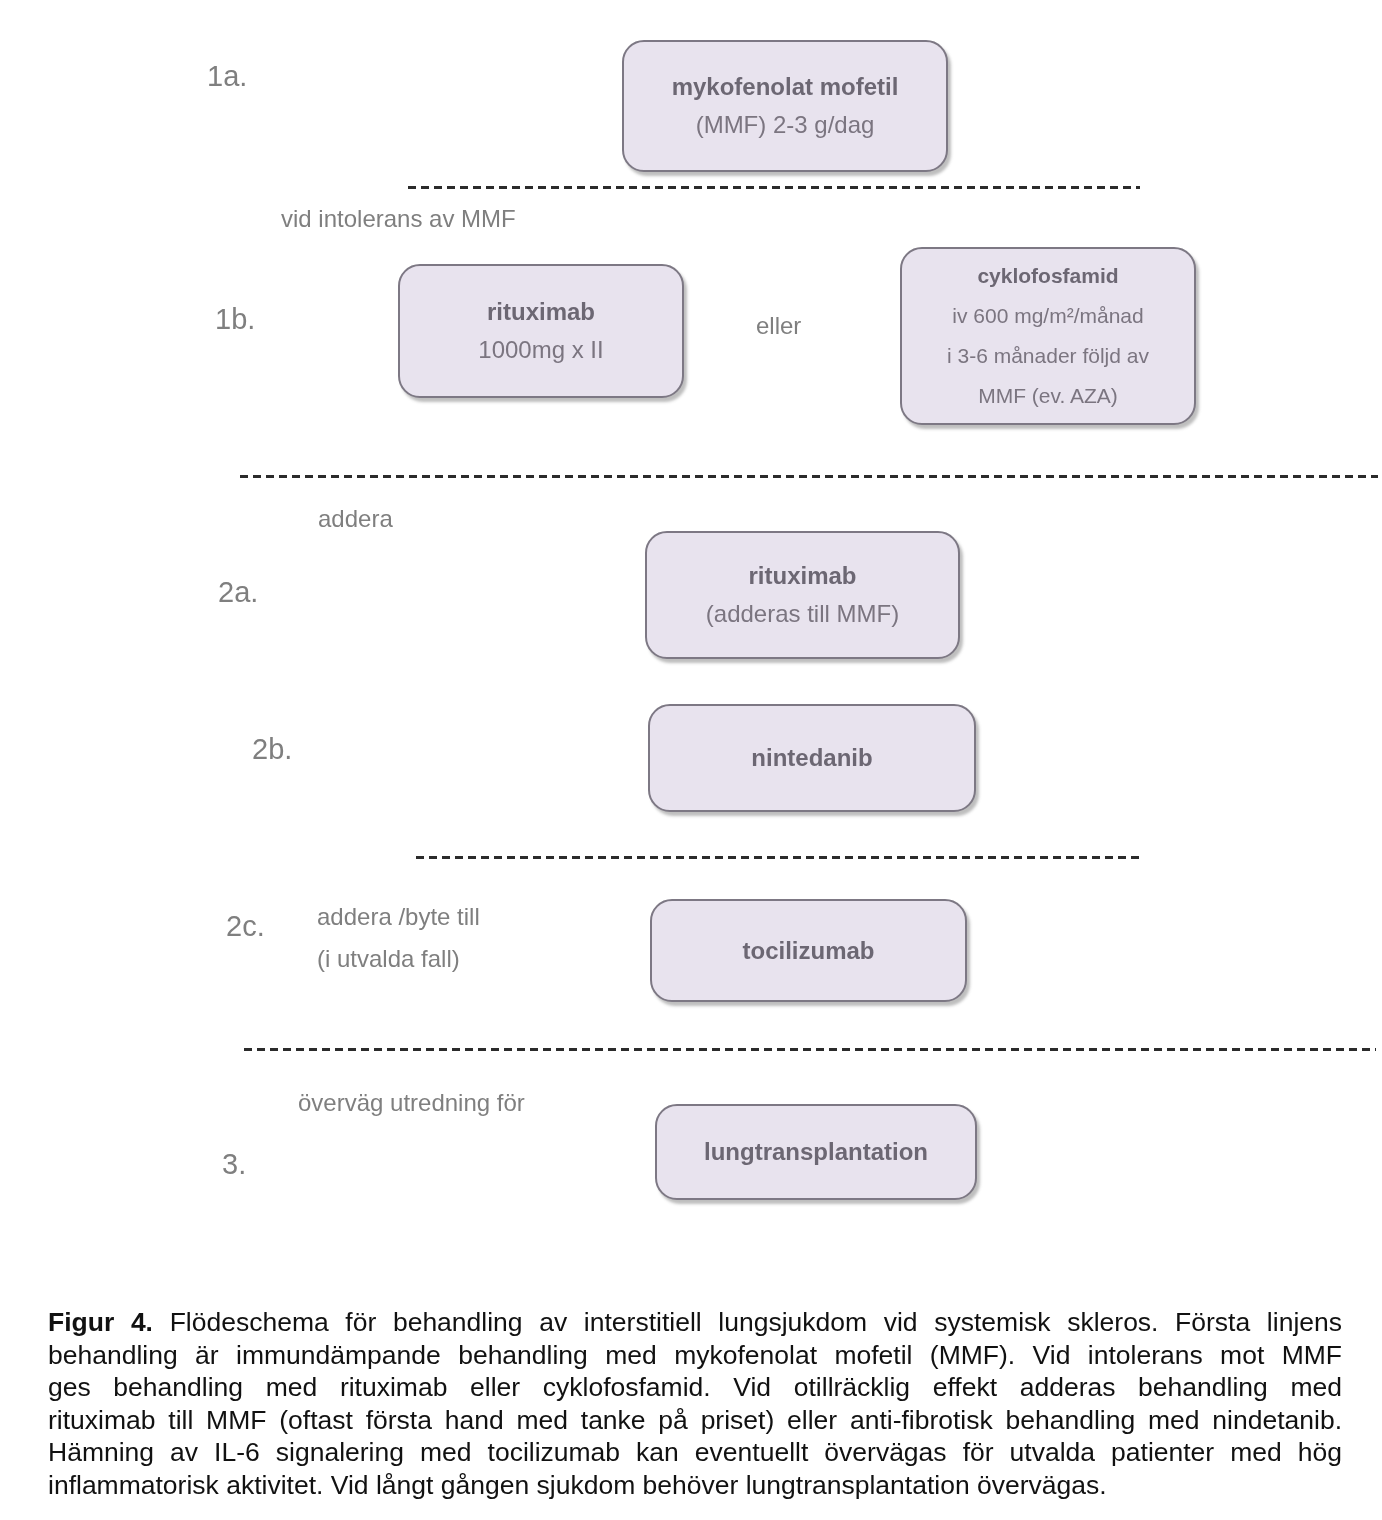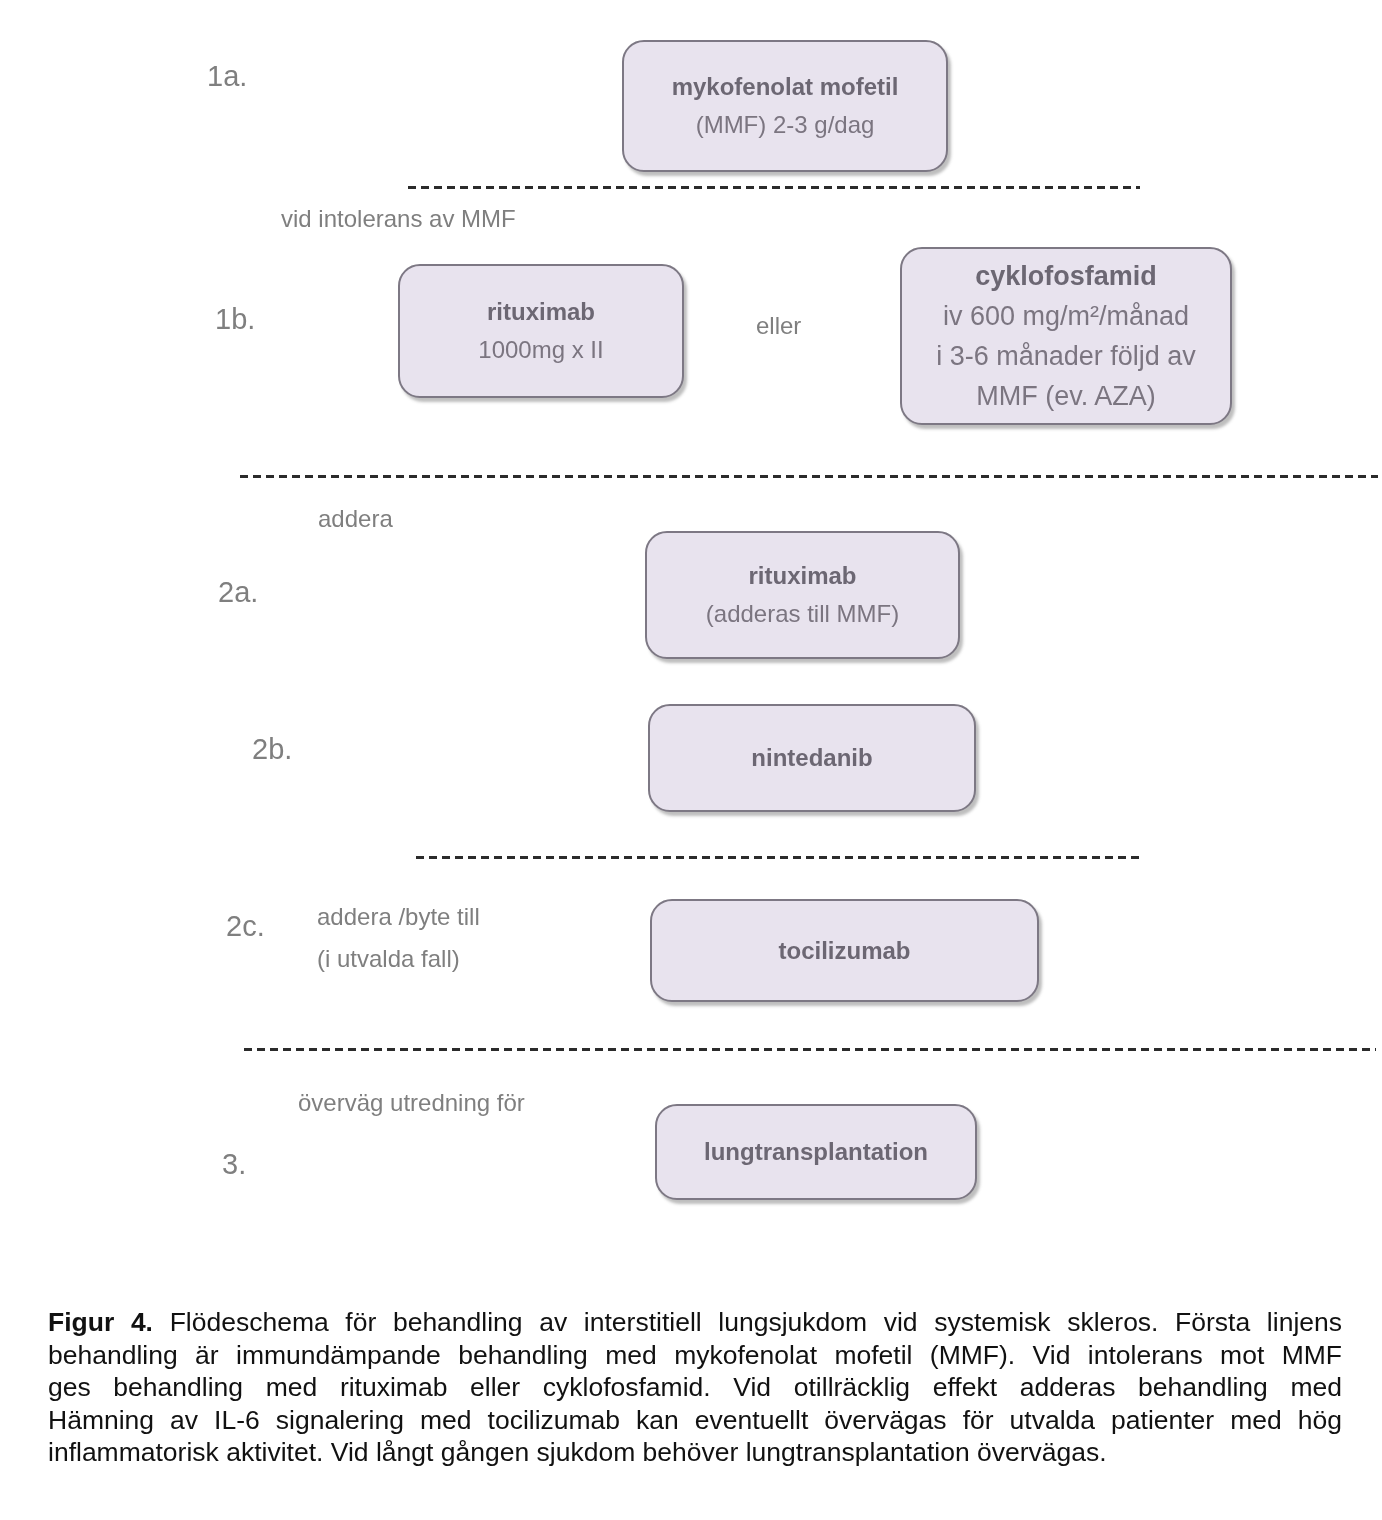--- a/index.html
+++ b/index.html
@@ -82,21 +82,21 @@
 
   <div class="dash" style="left:408px; top:186px; width:732px;"></div>
   <div class="flow-note" style="left:281px; top:198px;">vid intolerans av MMF</div>
 
   <div class="step-label" style="left:215px; top:303px;">1b.</div>
   <div class="tbox" style="left:398px; top:264px; width:286px; height:134px;">
     <div class="t-title">rituximab</div>
     <div>1000mg x II</div>
   </div>
   <div class="flow-note" style="left:756px; top:305px;">eller</div>
-  <div class="tbox" style="left:900px; top:247px; width:332px; height:178px; font-size:27px; line-height:40px;">
+  <div class="tbox" style="left:900px; top:247px; width:296px; height:178px; font-size:21px; line-height:40px;">
     <div class="t-title">cyklofosfamid</div>
     <div>iv 600 mg/m²/månad</div>
     <div>i 3-6 månader följd av</div>
     <div>MMF (ev. AZA)</div>
   </div>
 
   <div class="dash" style="left:240px; top:475px; width:1138px;"></div>
   <div class="flow-note" style="left:318px; top:498px;">addera</div>
 
   <div class="step-label" style="left:218px; top:576px;">2a.</div>
@@ -110,33 +110,34 @@
     <div class="t-title">nintedanib</div>
   </div>
 
   <div class="dash" style="left:416px; top:856px; width:724px;"></div>
 
   <div class="step-label" style="left:226px; top:910px;">2c.</div>
   <div class="flow-note" style="left:308px; top:896px;margin-left:9px;">
     <div>addera /byte till</div>
     <div>(i utvalda fall)</div>
   </div>
-  <div class="tbox" style="left:650px; top:899px; width:389px; height:103px;">
+  <div class="tbox" style="left:650px; top:899px; width:317px; height:103px;">
     <div class="t-title">tocilizumab</div>
   </div>
 
   <div class="dash" style="left:244px; top:1048px; width:1132px;"></div>
   <div class="flow-note" style="left:298px; top:1082px;">överväg utredning för</div>
 
   <div class="step-label" style="left:222px; top:1148px;">3.</div>
   <div class="tbox" style="left:655px; top:1104px; width:322px; height:96px;">
     <div class="t-title">lungtransplantation</div>
   </div>
 
   <div class="caption">
     <div class="cap-line"><b>Figur 4.</b> <span>Flödeschema för behandling av interstitiell lungsjukdom vid systemisk skleros. Första linjens</span></div>
     <div class="cap-line">behandling är immundämpande behandling med mykofenolat mofetil (MMF). Vid intolerans mot MMF</div>
     <div class="cap-line">ges behandling med rituximab eller cyklofosfamid. Vid otillräcklig effekt adderas behandling med</div>
+    <div class="cap-line">rituximab till MMF (oftast första hand med tanke på priset) eller anti-fibrotisk behandling med nindetanib.</div>
     <div class="cap-line">Hämning av IL-6 signalering med tocilizumab kan eventuellt övervägas för utvalda patienter med hög</div>
     <div class="cap-line last">inflammatorisk aktivitet. Vid långt gången sjukdom behöver lungtransplantation övervägas.</div>
   </div>
 
 </div>
 
 </body></html>

